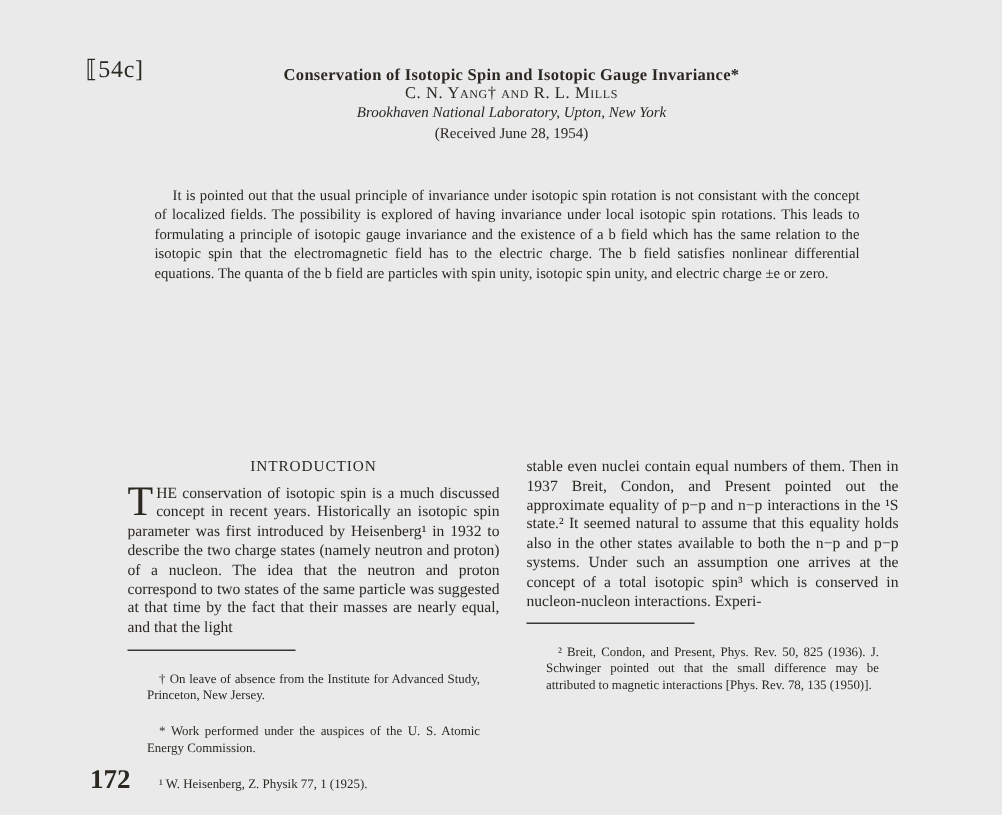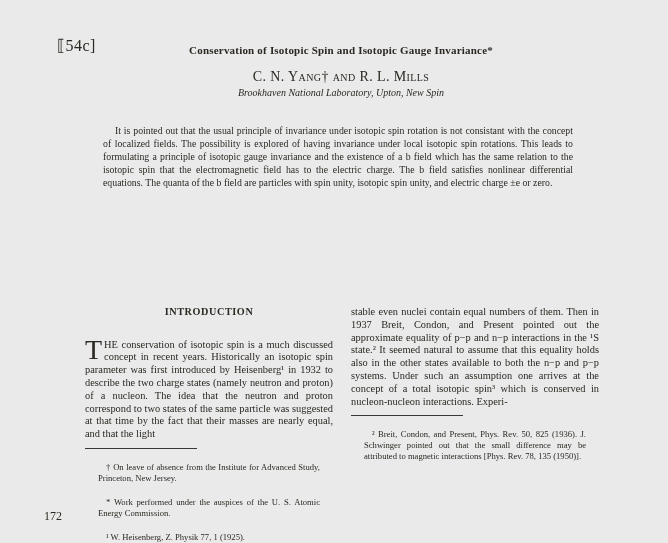--- a/index.html
+++ b/index.html
@@ -13,56 +13,57 @@
   }
   .sheet{position:absolute;inset:0;}
 
   
   .margin-ref{position:absolute;left:57px;top:36px;font-size:16px;letter-spacing:0.5px;}
   .commentary{position:absolute;left:46px;top:64px;font-size:11.5px;line-height:1.35;}
 
   
   .head{position:absolute;left:85px;top:44px;width:512px;text-align:center;}
   .title{font-size:11px;font-weight:bold;letter-spacing:0.2px;}
-  .byline{margin-top:13px;font-size:14px;font-variant:small-caps;letter-spacing:0.4px;}
+  .byline{font-size:11px;font-variant:small-caps;letter-spacing:0.4px;}
   .affil{font-size:10px;font-style:italic;margin-top:2px;}
   .received{font-size:10px;margin-top:3px;}
 
   
   .abstract{
     position:absolute;left:103px;top:124px;width:470px;
     font-size:9.8px;line-height:1.33;text-align:justify;text-indent:12px;
   }
 
   
   .columns{position:absolute;left:85px;top:306px;width:514px;display:flex;gap:18px;}
   .col{width:248px;font-size:10.4px;line-height:1.23;text-align:justify;}
-  .col-heading{text-align:center;font-weight:bold;font-size:10.2px;letter-spacing:0.6px;margin-bottom:20px;}
+  .col-heading{text-align:center;font-weight:normal;font-size:10.2px;letter-spacing:0.6px;margin-bottom:5px;}
   .dropcap{float:left;font-size:28px;line-height:0.82;padding-right:2px;}
   .fn-rule{width:112px;border-top:1px solid #3a3732;margin:7px 0 3px 0;height:0;}
   .footnotes{font-size:8.6px;line-height:1.28;text-align:justify;}
   .footnotes p{margin:13px;text-indent:8px;}
 
   
-  .footer-pagenum{position:absolute;left:44px;top:509px;font-size:12px;}
+  .footer-pagenum{position:absolute;left:60px;top:509px;font-size:18px;font-weight:bold;}
   .reprint{position:absolute;left:88px;top:506px;font-size:13.5px;}
   .reprint .mark{font-size:11px;vertical-align:1px;padding-right:2px;}
   .reprint .journal{font-style:italic;}
 </style>
 </head>
 <body>
 
 <div class="sheet">
 
   <div class="margin-ref">⟦54c]</div>
 
   <div class="head">
     <div class="title">Conservation of Isotopic Spin and Isotopic Gauge Invariance*</div>
     <div class="byline">C. N. Yang† and R. L. Mills</div>
-    <div class="affil">Brookhaven National Laboratory, Upton, New Spin</div>
+    <div class="affil">Brookhaven National Laboratory, Upton, New York</div>
+    <div class="received">(Received June 28, 1954)</div>
   </div>
 
   <div class="abstract">It is pointed out that the usual principle of invariance under isotopic spin rotation is not consistant with the concept of localized fields. The possibility is explored of having invariance under local isotopic spin rotations. This leads to formulating a principle of isotopic gauge invariance and the existence of a b field which has the same relation to the isotopic spin that the electromagnetic field has to the electric charge. The b field satisfies nonlinear differential equations. The quanta of the b field are particles with spin unity, isotopic spin unity, and electric charge ±e or zero.</div>
 
   <div class="columns">
 
     <div class="col">
       <div class="col-heading">INTRODUCTION</div>
       <p style="margin:0"><span class="dropcap">T</span><span>HE conservation of isotopic spin is a much discussed concept in recent years. Historically an isotopic spin parameter was first introduced by Heisenberg¹ in 1932 to describe the two charge states (namely neutron and proton) of a nucleon. The idea that the neutron and proton correspond to two states of the same particle was suggested at that time by the fact that their masses are nearly equal, and that the light</span></p>
       <div class="fn-rule"></div>

